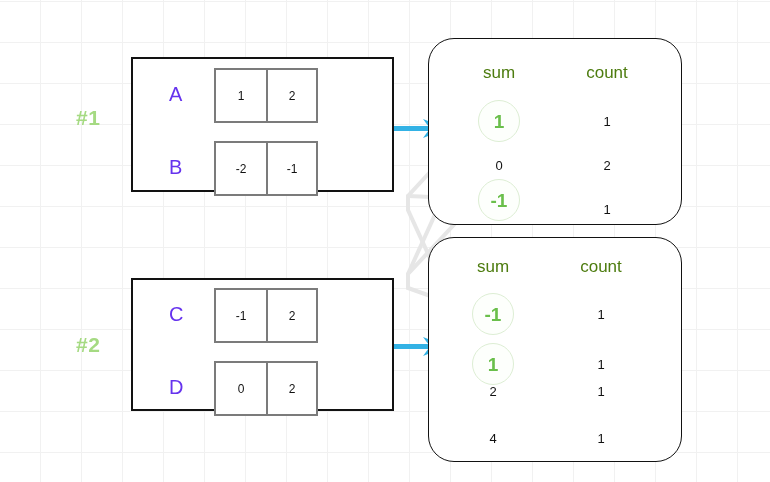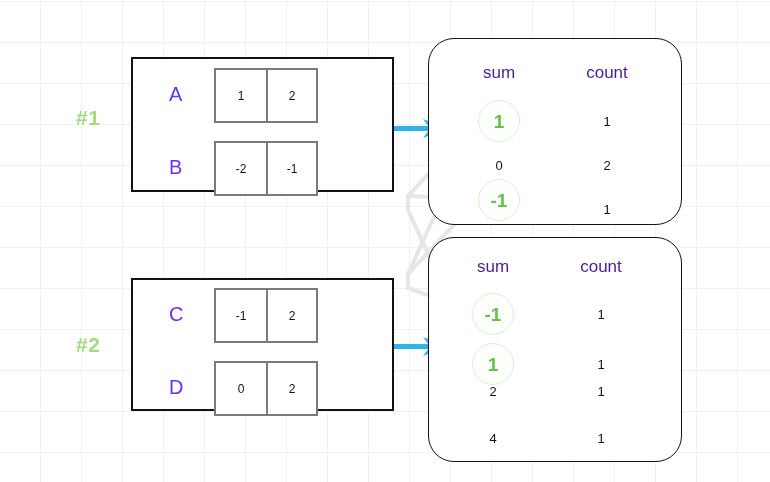--- a/index.html
+++ b/index.html
@@ -79,21 +79,21 @@
   
   .agg-panel {
     position: absolute;
     border: 1.6px solid #121212;
     border-radius: 26px;
     background: #ffffff;
     box-sizing: border-box;
   }
   .agg-head {
     position: absolute;
-    color: #4c1d95;
+    color: #4d7c0f;
     font-size: 17px;
     font-weight: 400;
     white-space: nowrap;
     transform: translateX(-50%);
   }
   .agg-val {
     position: absolute;
     font-size: 13px;
     color: #111111;
     white-space: nowrap;

